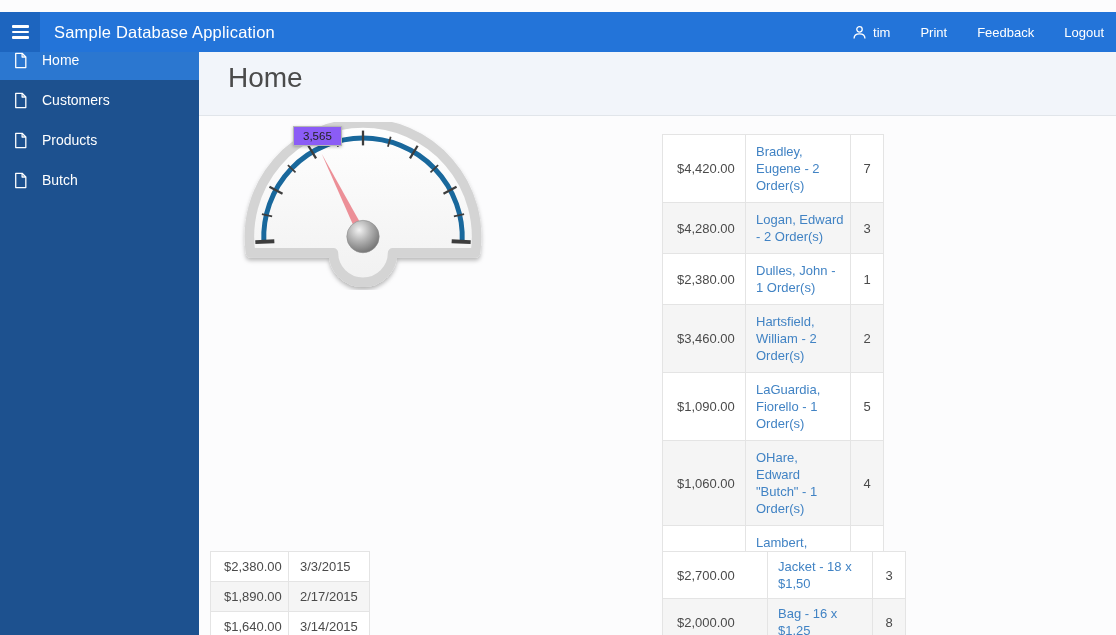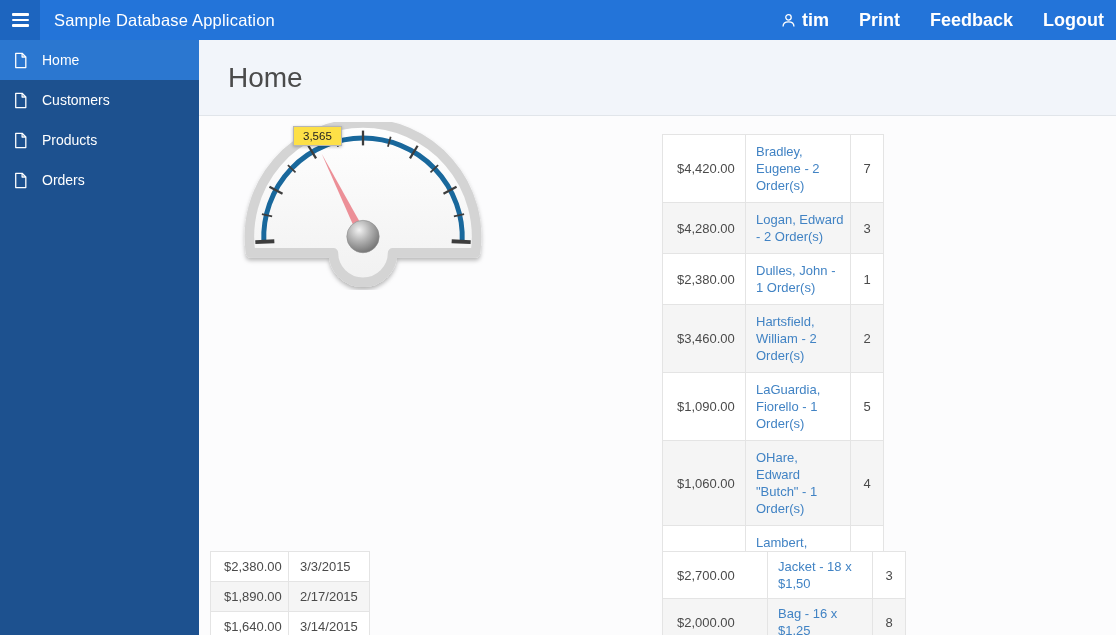--- a/index.html
+++ b/index.html
@@ -1,49 +1,49 @@
 <!DOCTYPE html>
 <html><head>
 <meta charset="utf-8">
 <style>
   * { margin:0; padding:0; box-sizing:border-box; }
   html,body { width:1116px; height:635px; overflow:hidden;
     font-family:"Liberation Sans","DejaVu Sans",sans-serif; background:#fcfcfd; }
 
   
-  .topbar { position:absolute; left:0; top:0; width:1116px; height:40px;
+  .topbar { position:absolute; left:0; top:12px; width:1116px; height:40px;
     background:#2374d9; display:flex; align-items:center; z-index:5; }
   .burger { width:40px; height:40px; background:#1d65bf; display:flex; flex-direction:column;
     justify-content:center; align-items:center; gap:3px; cursor:pointer; flex:0 0 40px; }
   .burger span { width:17px; height:2.5px; background:#fff; border-radius:1px; }
   .app-title { color:#fff; font-size:16.5px; margin-left:14px; letter-spacing:.2px; }
   .topnav { margin-left:auto; display:flex; align-items:center; gap:30px; padding-right:12px; }
-  .topnav a, .topnav .user { color:#fff; font-size:18px; text-decoration:none; display:flex;
-    align-items:center; gap:6px; cursor:pointer;font-weight:bold; }
+  .topnav a, .topnav .user { color:#fff; font-size:13px; text-decoration:none; display:flex;
+    align-items:center; gap:6px; cursor:pointer; }
 
   
   .sidebar { position:absolute; left:0; top:40px; width:199px; height:595px;
     background:#1d518f; }
   .sidebar ul { list-style:none; }
   .sidebar li { height:40px; display:flex; align-items:center; gap:14px; padding-left:13px;
     color:#fff; font-size:14px; cursor:pointer; }
   .sidebar li.active { background:#2b77d0; }
   .sidebar li svg { flex:0 0 auto; }
 
   
   .main { position:absolute; left:199px; top:40px; width:917px; height:595px; }
   .title-bar { height:76px; background:#f2f5fa; border-bottom:1px solid #e1e5ea;
     display:flex; align-items:center; }
   .title-bar h1 { font-size:28px; font-weight:400; color:#4b4b4b; margin-left:29px; }
   .content { position:relative; width:917px; height:518px; background:#fcfcfd; }
 
   
   .gauge-wrap { position:absolute; left:38px; top:6px; width:252px; height:168px; }
   .gauge-wrap svg { width:252px; height:168px; }
-  .gauge-value { position:absolute; left:56px; top:4px; background:#fde047;
+  .gauge-value { position:absolute; left:56px; top:4px; background:#8b5cf6;
     border:1px solid #b5b5b5; box-shadow:0 1px 3px rgba(0,0,0,.25);
     font-size:11.5px; color:#222; padding:3px 9px; }
 
   
   table.tbl { border-collapse:collapse; font-size:13px; color:#4a4a4a; background:#fff; }
   table.tbl td { border:1px solid #e4e4e4; vertical-align:middle; line-height:17px; }
   table.tbl tr.alt td { background:#f5f5f5; }
   table.tbl a { color:#4183c4; text-decoration:none; }
   .customers { position:absolute; left:463px; top:18px; }
   .customers td.c-amt { width:83px; padding:8px 6px 8px 14px; }
@@ -102,21 +102,21 @@
           <path d="M2.5 1.2 h6 l3.5 3.5 v10 h-9.5 z"></path>
           <path d="M8.5 1.2 v3.5 h3.5"></path>
         </svg>
         <span>Products</span>
       </li>
       <li>
         <svg width="15" height="17" viewBox="0 0 14 16" fill="none" stroke="#fff" stroke-width="1.2" stroke-linejoin="round">
           <path d="M2.5 1.2 h6 l3.5 3.5 v10 h-9.5 z"></path>
           <path d="M8.5 1.2 v3.5 h3.5"></path>
         </svg>
-        <span>Orders</span>
+        <span>Butch</span>
       </li>
     </ul>
 </aside>
 
 <div class="main">
   <div class="title-bar">
     <h1>Home</h1>
   </div>
 
   <div class="content">

